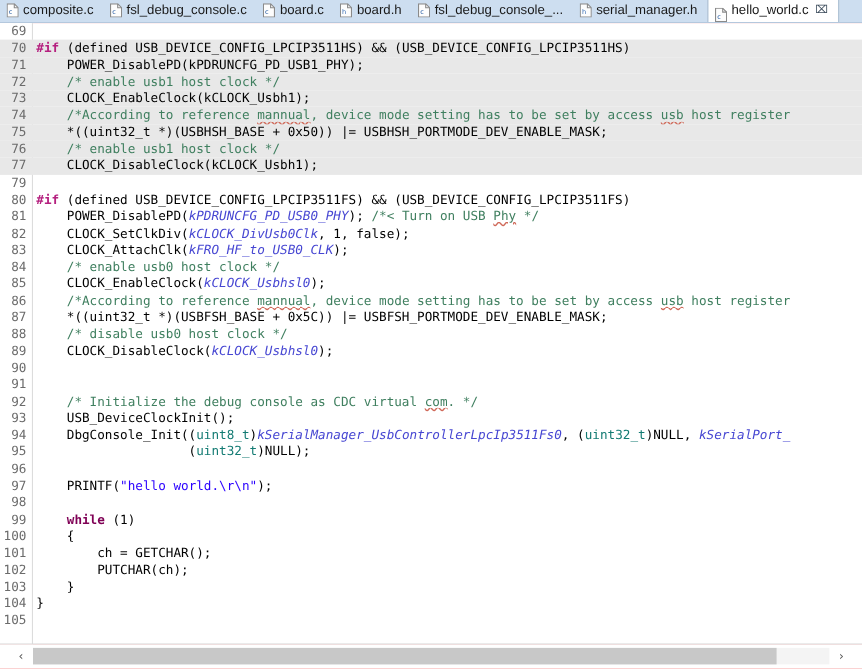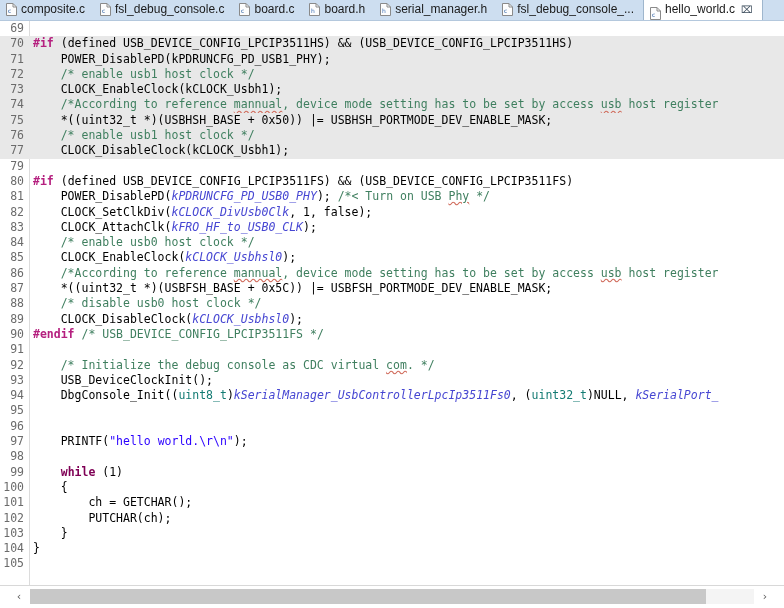--- a/index.html
+++ b/index.html
@@ -253,34 +253,34 @@
             <text x="2" y="10" font-size="6" font-family="DejaVu Sans, sans-serif" fill="#3b6fb5">h</text>
           </svg>
         </span>
         <span class="tab-label">board.h</span>
       </div>
       <div class="tab">
         <span class="tab-icon">
           <svg width="11" height="13" viewBox="0 0 11 13">
             <path d="M0.5 0.5 H7 L10.5 4 V12.5 H0.5 Z" fill="#fdfdfd" stroke="#8a8a8a"></path>
             <path d="M7 0.5 V4 H10.5" fill="none" stroke="#8a8a8a"></path>
+            <text x="2" y="10" font-size="6" font-family="DejaVu Sans, sans-serif" fill="#2a5fa5">c</text>
+          </svg>
+        </span>
+        <span class="tab-label">fsl_debug_console_...</span>
+      </div>
+      <div class="tab">
+        <span class="tab-icon">
+          <svg width="11" height="13" viewBox="0 0 11 13">
+            <path d="M0.5 0.5 H7 L10.5 4 V12.5 H0.5 Z" fill="#fdfdfd" stroke="#8a8a8a"></path>
+            <path d="M7 0.5 V4 H10.5" fill="none" stroke="#8a8a8a"></path>
             <text x="2" y="10" font-size="6" font-family="DejaVu Sans, sans-serif" fill="#3b6fb5">h</text>
           </svg>
         </span>
         <span class="tab-label">serial_manager.h</span>
-      </div>
-      <div class="tab">
-        <span class="tab-icon">
-          <svg width="11" height="13" viewBox="0 0 11 13">
-            <path d="M0.5 0.5 H7 L10.5 4 V12.5 H0.5 Z" fill="#fdfdfd" stroke="#8a8a8a"></path>
-            <path d="M7 0.5 V4 H10.5" fill="none" stroke="#8a8a8a"></path>
-            <text x="2" y="10" font-size="6" font-family="DejaVu Sans, sans-serif" fill="#2a5fa5">c</text>
-          </svg>
-        </span>
-        <span class="tab-label">fsl_debug_console_...</span>
       </div>
       <div class="tab active">
         <span class="tab-icon">
           <svg width="11" height="13" viewBox="0 0 11 13">
             <path d="M0.5 0.5 H7 L10.5 4 V12.5 H0.5 Z" fill="#fdfdfd" stroke="#8a8a8a"></path>
             <path d="M7 0.5 V4 H10.5" fill="none" stroke="#8a8a8a"></path>
             <text x="2" y="10" font-size="6" font-family="DejaVu Sans, sans-serif" fill="#2a5fa5">c</text>
           </svg>
         </span>
         <span class="tab-label">hello_world.c</span>
@@ -309,26 +309,26 @@
         <div class="line"><span class="lineno">80</span><span class="linetext"><span class="pp">#if</span><span class="plain"> (defined USB_DEVICE_CONFIG_LPCIP3511FS) &amp;&amp; (USB_DEVICE_CONFIG_LPCIP3511FS)</span></span></div>
         <div class="line"><span class="lineno">81</span><span class="linetext"><span class="plain">    POWER_DisablePD(</span><span class="fld">kPDRUNCFG_PD_USB0_PHY</span><span class="plain">); </span><span class="cmt">/*&lt; Turn on USB </span><span class="cmt sq">Phy</span><span class="cmt"> */</span></span></div>
         <div class="line"><span class="lineno">82</span><span class="linetext"><span class="plain">    CLOCK_SetClkDiv(</span><span class="fld">kCLOCK_DivUsb0Clk</span><span class="plain">, 1, false);</span></span></div>
         <div class="line"><span class="lineno">83</span><span class="linetext"><span class="plain">    CLOCK_AttachClk(</span><span class="fld">kFRO_HF_to_USB0_CLK</span><span class="plain">);</span></span></div>
         <div class="line"><span class="lineno">84</span><span class="linetext"><span class="cmt">    /* enable usb0 host clock */</span></span></div>
         <div class="line"><span class="lineno">85</span><span class="linetext"><span class="plain">    CLOCK_EnableClock(</span><span class="fld">kCLOCK_Usbhsl0</span><span class="plain">);</span></span></div>
         <div class="line"><span class="lineno">86</span><span class="linetext"><span class="cmt">    /*According to reference </span><span class="cmt sq">mannual</span><span class="cmt">, device mode setting has to be set by access </span><span class="cmt sq">usb</span><span class="cmt"> host register</span></span></div>
         <div class="line"><span class="lineno">87</span><span class="linetext"><span class="plain">    *((uint32_t *)(USBFSH_BASE + 0x5C)) |= USBFSH_PORTMODE_DEV_ENABLE_MASK;</span></span></div>
         <div class="line"><span class="lineno">88</span><span class="linetext"><span class="cmt">    /* disable usb0 host clock */</span></span></div>
         <div class="line"><span class="lineno">89</span><span class="linetext"><span class="plain">    CLOCK_DisableClock(</span><span class="fld">kCLOCK_Usbhsl0</span><span class="plain">);</span></span></div>
-        <div class="line"><span class="lineno">90</span><span class="linetext"><span class="pp">#endif</span><span class="plain"> </span><span class="cmt">/* USB_DEVICE_CONFIG_LPCIP3511FS */</span></span></div>
+        <div class="line"><span class="lineno">90</span></div>
         <div class="line"><span class="lineno">91</span><span class="linetext"></span></div>
         <div class="line"><span class="lineno">92</span><span class="linetext"><span class="cmt">    /* Initialize the debug console as CDC virtual </span><span class="cmt sq">com</span><span class="cmt">. */</span></span></div>
         <div class="line"><span class="lineno">93</span><span class="linetext"><span class="plain">    USB_DeviceClockInit();</span></span></div>
         <div class="line"><span class="lineno">94</span><span class="linetext"><span class="plain">    DbgConsole_Init((</span><span class="typ">uint8_t</span><span class="plain">)</span><span class="fld">kSerialManager_UsbControllerLpcIp3511Fs0</span><span class="plain">, (</span><span class="typ">uint32_t</span><span class="plain">)NULL, </span><span class="fld">kSerialPort_</span></span></div>
-        <div class="line"><span class="lineno">95</span></div>
+        <div class="line"><span class="lineno">95</span><span class="linetext"><span class="plain">                    (</span><span class="typ">uint32_t</span><span class="plain">)NULL);</span></span></div>
         <div class="line"><span class="lineno">96</span><span class="linetext"></span></div>
         <div class="line"><span class="lineno">97</span><span class="linetext"><span class="plain">    PRINTF(</span><span class="str">"hello world.\r\n"</span><span class="plain">);</span></span></div>
         <div class="line"><span class="lineno">98</span><span class="linetext"></span></div>
         <div class="line"><span class="lineno">99</span><span class="linetext"><span class="plain">    </span><span class="kw">while</span><span class="plain"> (1)</span></span></div>
         <div class="line"><span class="lineno">100</span><span class="linetext"><span class="plain">    {</span></span></div>
         <div class="line"><span class="lineno">101</span><span class="linetext"><span class="plain">        ch = GETCHAR();</span></span></div>
         <div class="line"><span class="lineno">102</span><span class="linetext"><span class="plain">        PUTCHAR(ch);</span></span></div>
         <div class="line"><span class="lineno">103</span><span class="linetext"><span class="plain">    }</span></span></div>
         <div class="line"><span class="lineno">104</span><span class="linetext"><span class="plain">}</span></span></div>
         <div class="line"><span class="lineno">105</span><span class="linetext"></span></div>

